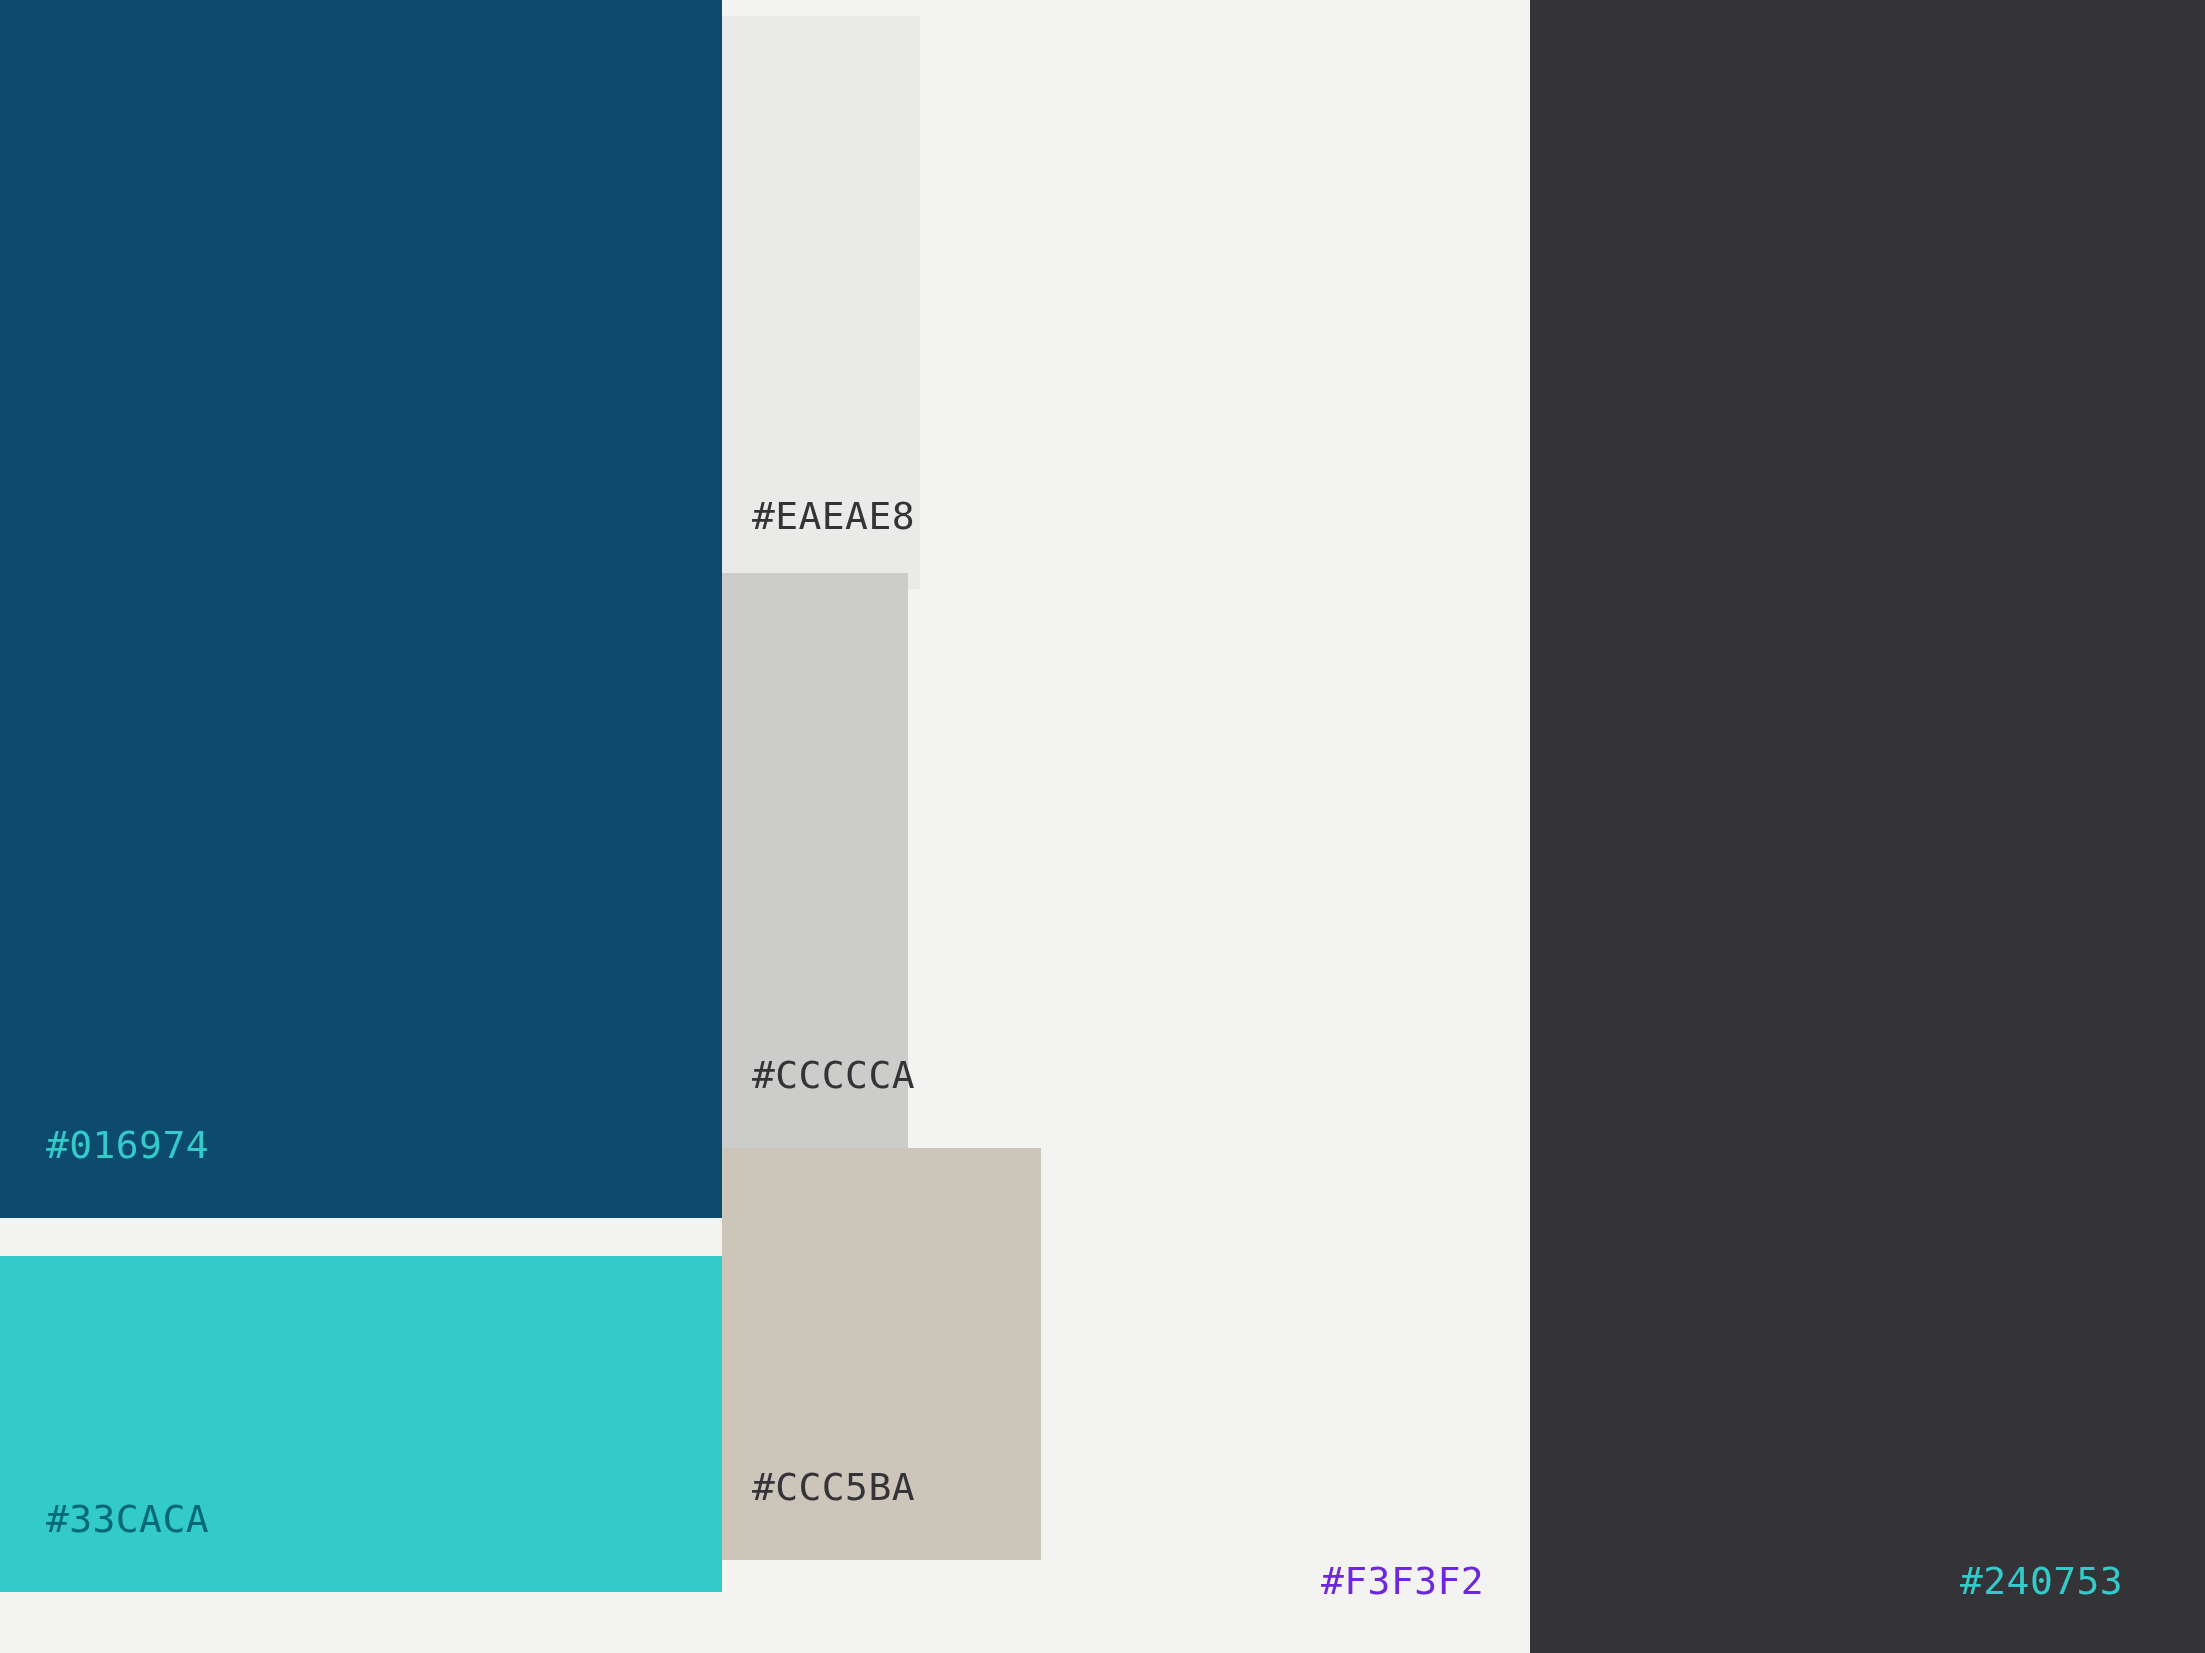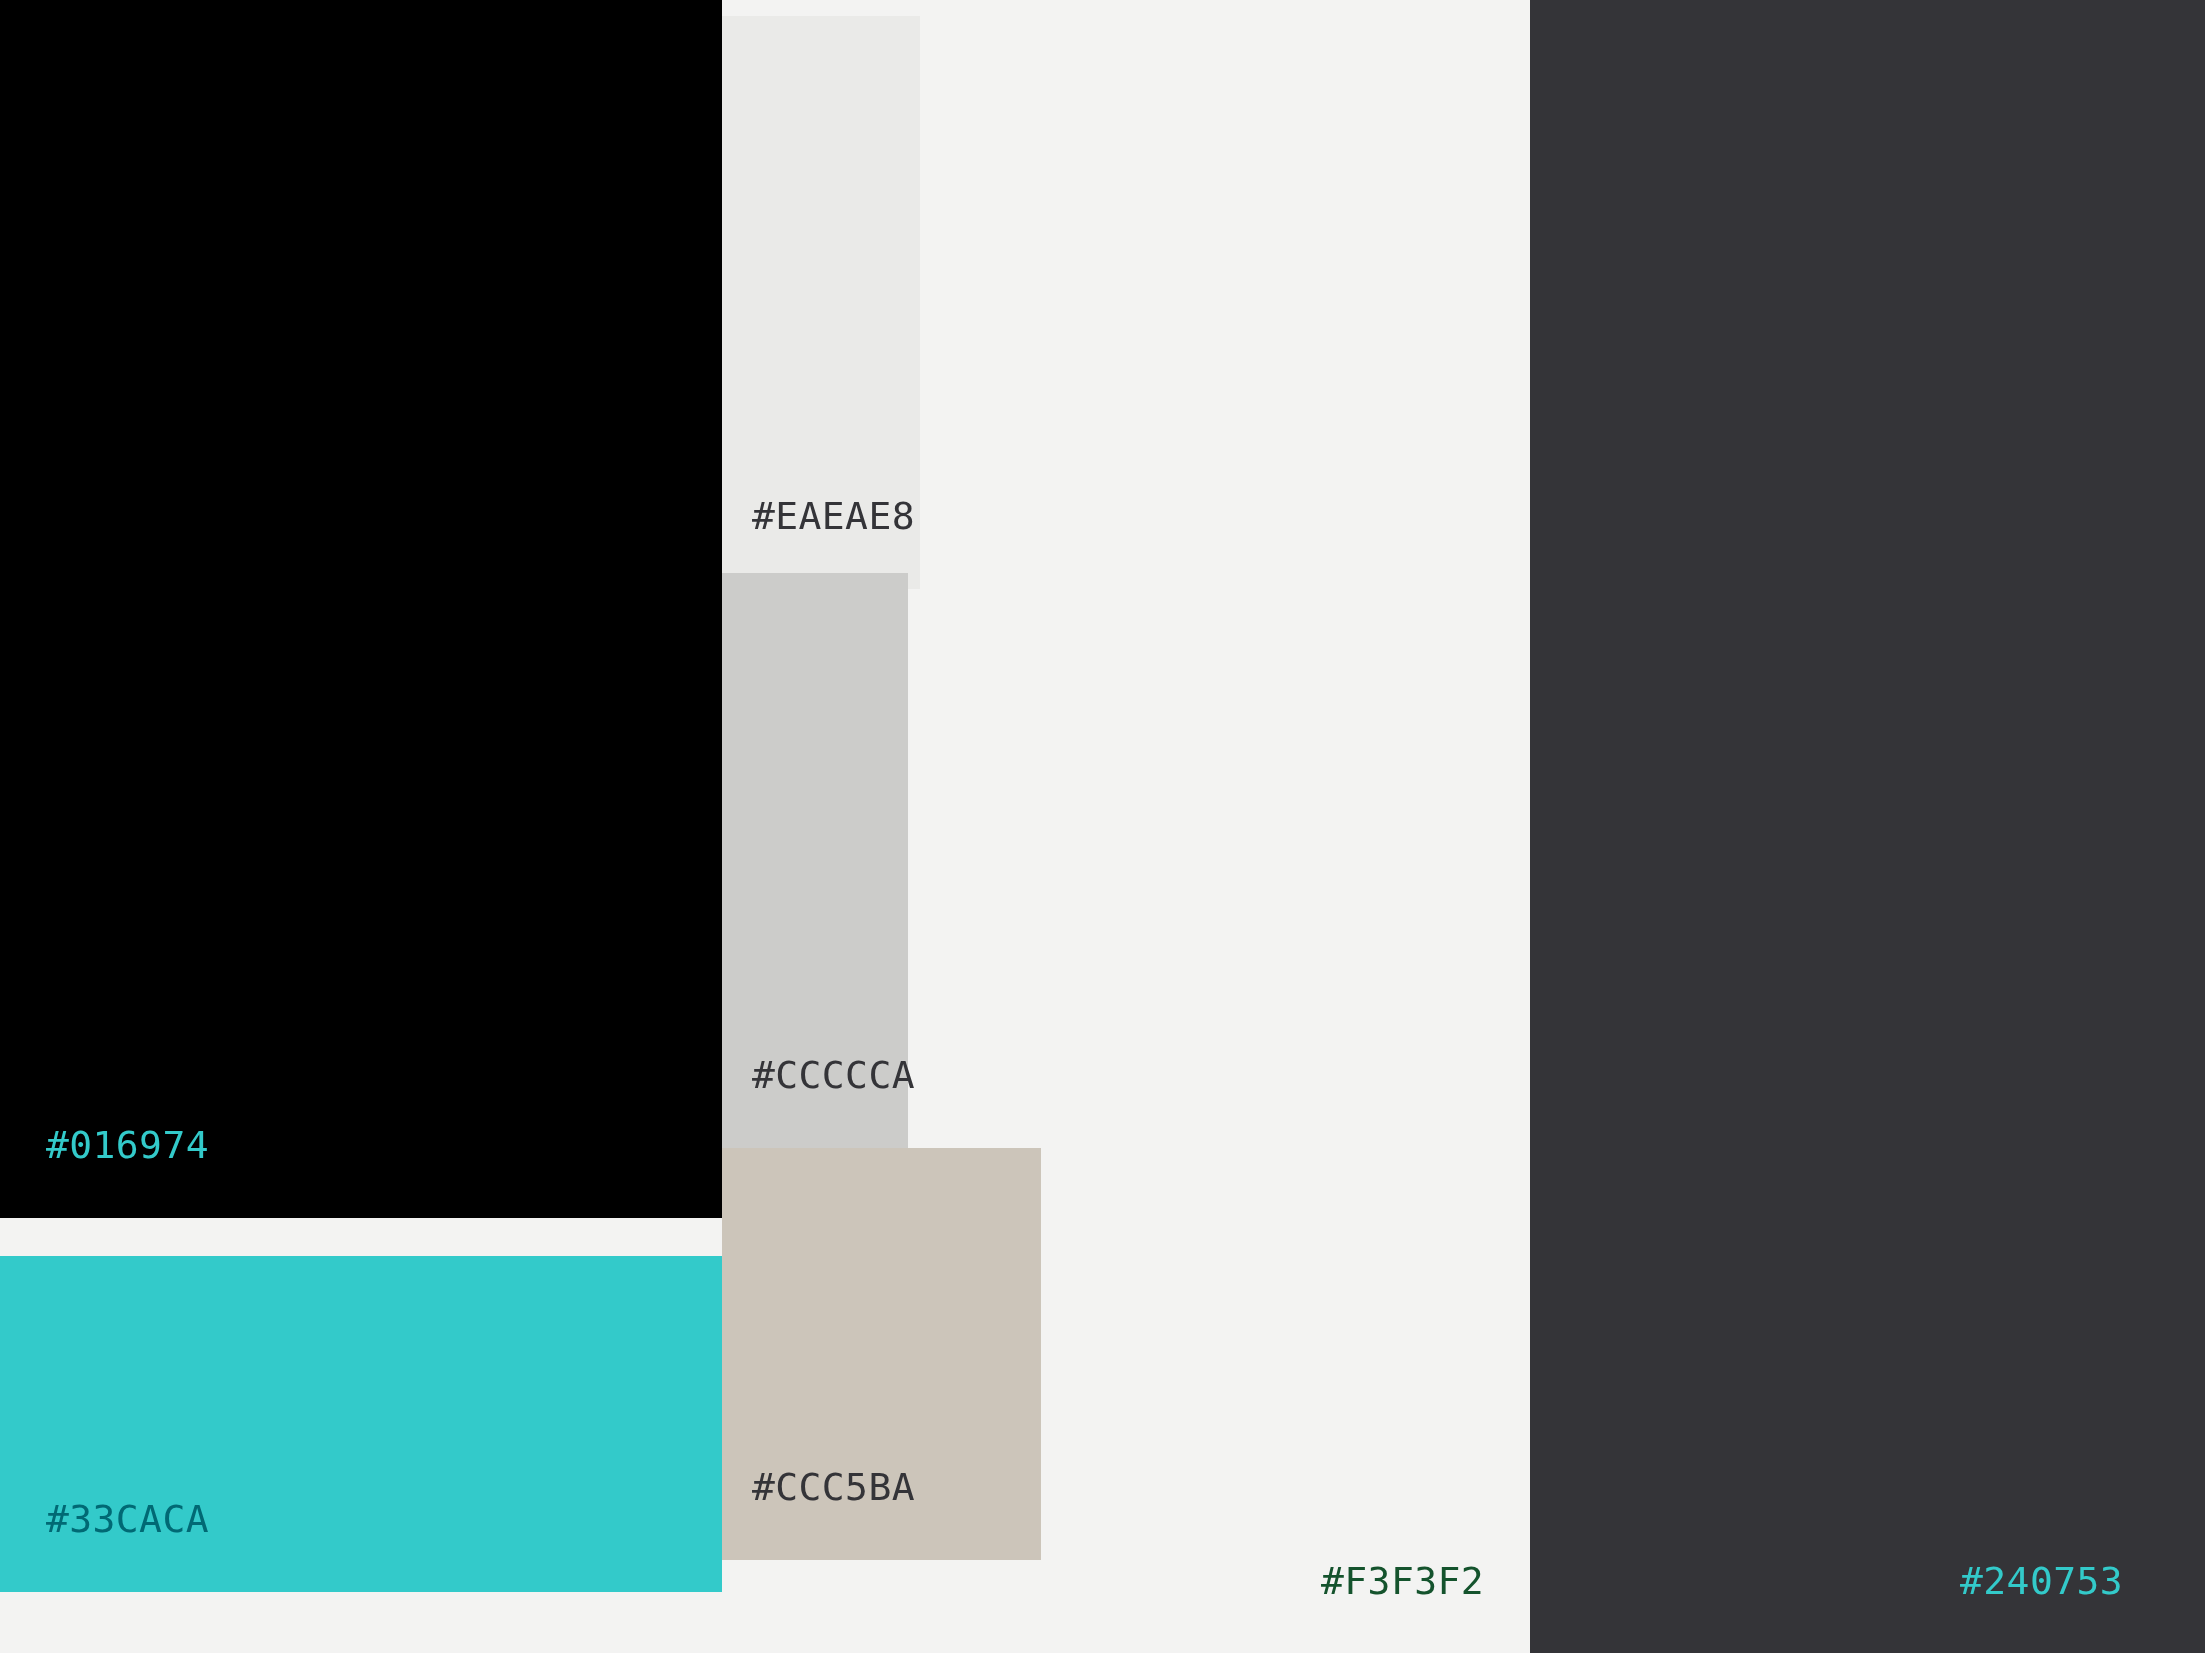--- a/index.html
+++ b/index.html
@@ -99,40 +99,40 @@
     right: 83px;
     bottom: 54px;
     text-align: right;
   }
 </style>
 </head>
 <body style="background: rgb(243, 243, 242);">
 
 <div id="palette" style="background: rgb(243, 243, 242);">
 
-  <div class="swatch sw-primary-dark" style="background-color: #000000; padding-left: 35px;">
+  <div class="swatch sw-primary-dark" style="background-color: #0c4a6e; padding-left: 35px;">
     <span class="swatch-label lbl-primary-dark" style="color: rgb(51, 202, 202);">#016974</span>
   </div>
 
   <div class="swatch sw-primary-light" style="background-color: rgb(51, 202, 202);">
     <span class="swatch-label lbl-primary-light" style="color: rgb(1, 105, 116);">#33CACA</span>
   </div>
 
   <div class="swatch sw-neutral-100" style="background-color: rgb(234, 234, 232);">
     <span class="swatch-label lbl-neutral-100" style="color: rgb(52, 52, 56);">#EAEAE8</span>
   </div>
 
   <div class="swatch sw-neutral-200" style="background-color: rgb(204, 204, 202);">
     <span class="swatch-label lbl-neutral-200" style="color: rgb(52, 52, 56);">#CCCCCA</span>
   </div>
 
   <div class="swatch sw-warm-grey" style="background-color: rgb(204, 197, 186);">
     <span class="swatch-label lbl-warm-grey" style="color: rgb(52, 52, 56);">#CCC5BA</span>
   </div>
 
-  <span class="swatch-label lbl-background" style="color: #14532d;">#F3F3F2</span>
+  <span class="swatch-label lbl-background" style="color: #6d28d9;">#F3F3F2</span>
 
   <div class="swatch sw-dark" style="background-color: rgb(52, 52, 56);">
     <span class="swatch-label lbl-dark" style="color: rgb(51, 202, 202);">#240753</span>
   </div>
 
 </div>
 
 
 </body></html>

